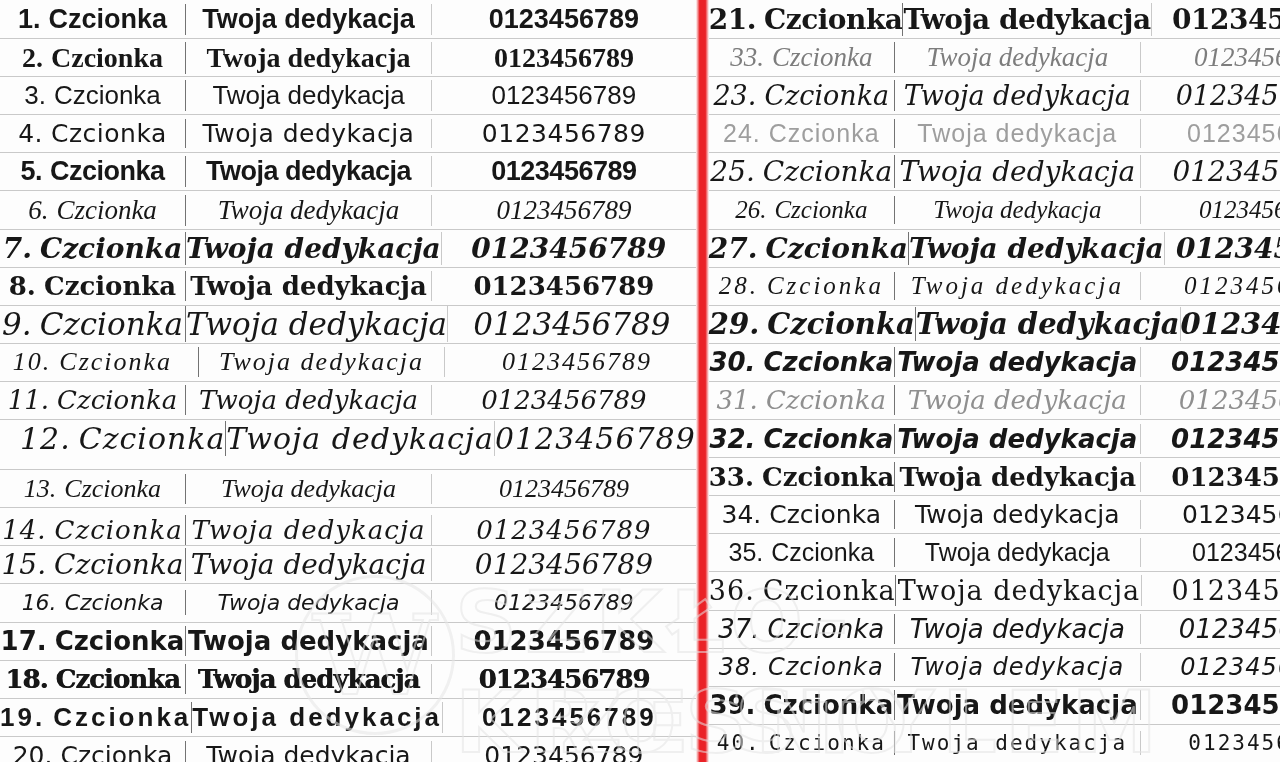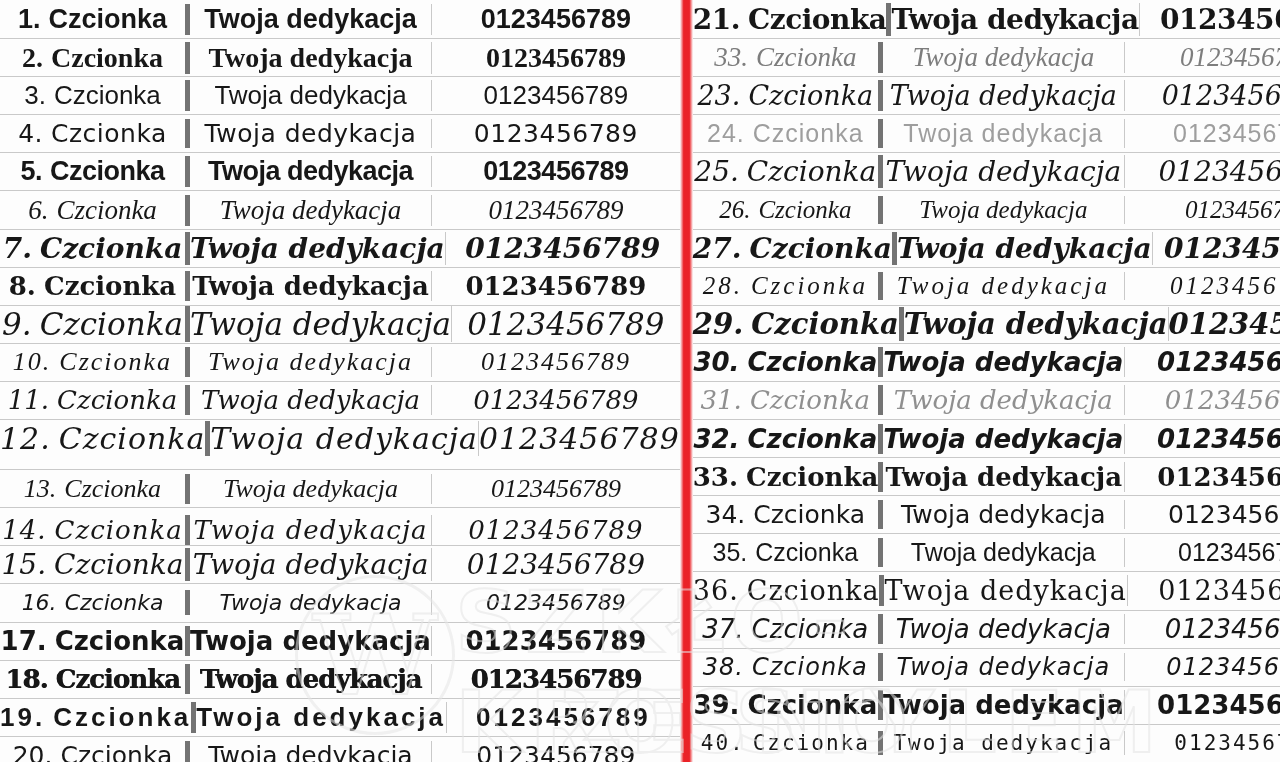--- a/index.html
+++ b/index.html
@@ -7,37 +7,37 @@
   .sheet { position:relative; width:1280px; height:762px; background:#fdfdfd; display:flex; overflow:hidden; color:#171717; }
   .half { display:flex; flex-direction:column; }
   .half.left  { flex:0 0 631px; }
   .half.right { flex:0 0 636px; }
   .divider { flex:0 0 13px; height:762px;
     background:linear-gradient(90deg, rgba(238,34,40,0) 0%, #ea2227 28%, #ea2227 72%, rgba(238,34,40,0) 100%); }
   .row { flex:0 0 38.1px; display:flex; align-items:center; }
   .row + .row { border-top:1px solid #c9c9c9; }
   .cell { white-space:nowrap; overflow:visible; text-align:center; }
   .cell.name   { flex:0 0 185px; display:flex; justify-content:center; align-items:baseline; }
-  .cell.ded    { flex:0 0 247px; border-left:5px solid #737373; border-right:1px solid #c9c9c9; }
+  .cell.ded    { flex:0 0 247px; border-left:1px solid #737373; border-right:1px solid #c9c9c9; }
   .cell.digits { flex:1 1 auto; }
   .num { margin-right:8px; }
 
   
   .f1  { font-family:"Liberation Sans",sans-serif; font-weight:bold; font-size:27px; }
   .f2  { font-family:"Liberation Serif",serif; font-weight:bold; font-size:28px; }
   .f3  { font-family:"Liberation Sans",sans-serif; font-size:26px; }
   .f4  { font-family:"DejaVu Sans",sans-serif; font-size:25px; letter-spacing:.5px; }
   .f5  { font-family:"Liberation Sans",sans-serif; font-weight:bold; font-size:27px; letter-spacing:-.5px; }
   .f6  { font-family:"Liberation Serif",serif; font-style:italic; font-size:27px; }
   .f7  { font-family:"DejaVu Serif",serif; font-weight:bold; font-style:italic; font-size:28px; }
   .f8  { font-family:"DejaVu Serif",serif; font-weight:bold; font-size:26px; }
   .f9  { font-family:"DejaVu Serif",serif; font-style:italic; font-size:31px; }
-  .f10 { font-family:"Liberation Serif",serif; font-style:italic; font-size:26px; letter-spacing:2px; }
+  .f10 { font-family:"Liberation Serif",serif; font-style:italic; font-size:26px; letter-spacing:2px;gap:13px; }
   .f11 { font-family:"DejaVu Serif",serif; font-style:italic; font-size:26px;align-items:center; }
-  .f12 { font-family:"DejaVu Serif",serif; font-style:italic; font-size:30px; letter-spacing:1px; }
+  .f12 { font-family:"DejaVu Serif",serif; font-style:italic; font-size:30px; letter-spacing:1px;padding-left:20px; }
   .f13 { font-family:"Liberation Serif",serif; font-style:italic; font-size:26px;margin-top:12px; }
   .f14 { font-family:"DejaVu Serif",serif; font-style:italic; font-size:26px; letter-spacing:1px;align-items:flex-end; }
   .f15 { font-family:"DejaVu Serif",serif; font-style:italic; font-size:28px;justify-content:center; }
   .f16 { font-family:"DejaVu Sans",sans-serif; font-style:italic; font-size:22px; }
   .f17 { font-family:"DejaVu Sans",sans-serif; font-weight:bold; font-size:26px; }
   .f18 { font-family:"DejaVu Serif",serif; font-weight:bold; font-size:26px; letter-spacing:-1px; text-shadow:.6px 0 currentColor; }
   .f19 { font-family:"Liberation Sans",sans-serif; font-weight:bold; font-size:26px; letter-spacing:3px; }
   .f20 { font-family:"DejaVu Sans",sans-serif; font-size:25px; }
   .f21 { font-family:"DejaVu Serif",serif; font-weight:bold; font-size:28px; letter-spacing:-.5px; }
   .f22 { font-family:"Liberation Serif",serif; font-style:italic; font-size:27px; color:#7d7d7d; }

